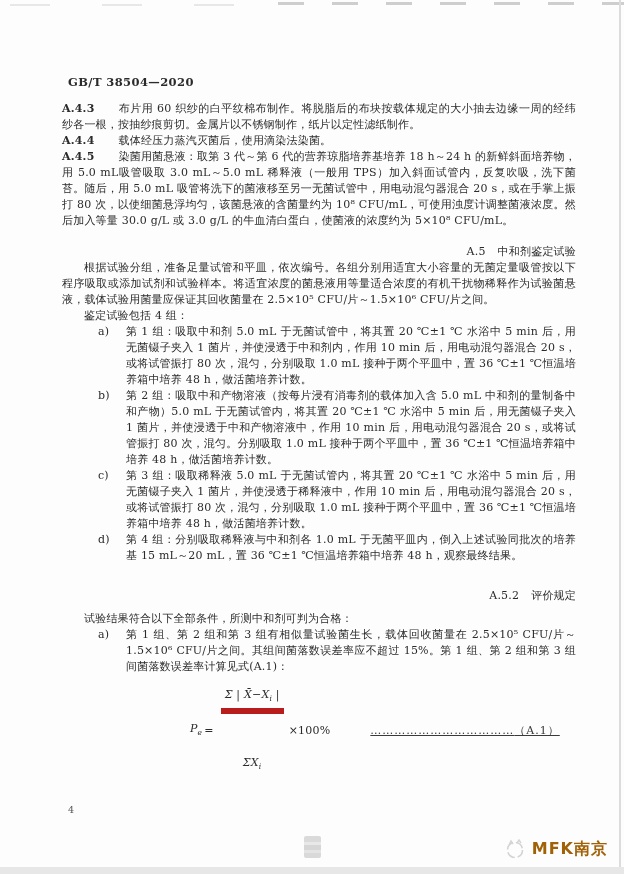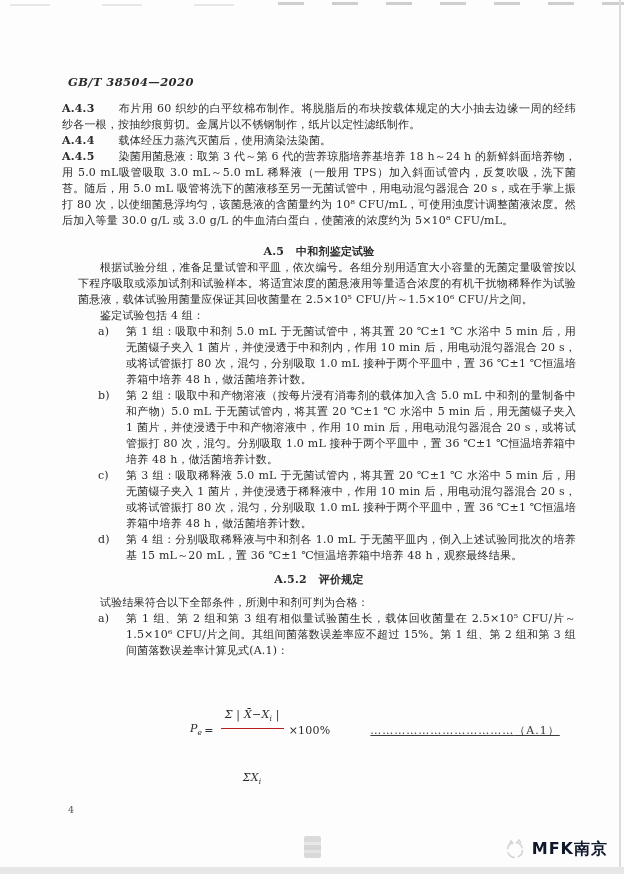--- a/index.html
+++ b/index.html
@@ -19,46 +19,46 @@
   .smudge-b{position:absolute;left:10px;top:4px;width:250px;height:2px;
     background:repeating-linear-gradient(90deg,#d9d9d9 0 40px,transparent 40px 92px);opacity:.6;}
   .edge-right{position:absolute;top:0;bottom:7px;right:3px;width:2px;background:#dcdcdc;}
   .edge-bottom{position:absolute;left:0;right:0;bottom:0;height:7px;background:#e7e7e7;}
   
   .content{
     position:absolute;left:62px;right:48px;top:74px;
     font-size:11px;line-height:16px;text-align:justify;
     letter-spacing:.2px;
   }
-  .doc-header{font-weight:bold;font-size:11.5px;margin:0 0 11px 6px;letter-spacing:.4px;text-align:left;font-style:italic;}
+  .doc-header{font-weight:bold;font-size:11.5px;margin:0 0 11px 6px;letter-spacing:.4px;text-align:left;}
   p{margin:0;}
   .clause .num{font-weight:bold;margin-right:24px;white-space:nowrap;}
-  .heading{font-weight:bold;text-align:center;}
+  .heading{font-weight:normal;text-align:right;}
   .heading .num{margin-right:12px;}
   .h-a5{margin-top:15px;}
   .h-a51{margin-top:14px;margin-bottom:7px;}
-  .h-a52{margin-top:8px;margin-bottom:7px;}
-  .indent{text-indent:2em;margin-left:16px;}
+  .h-a52{margin-top:24px;margin-bottom:7px;}
+  .indent{text-indent:2em;}
   .item{position:relative;padding-left:64px;}
   .item .label{position:absolute;left:36px;top:0;}
   
   .formula-row{display:flex;align-items:center;margin:12px 0 0 128px;font-size:11px;}
   .fvar{font-style:italic;}
   .formula-row sub{font-size:7.5px;}
   .frac{display:inline-flex;flex-direction:column;text-align:center;margin:0 5px;vertical-align:middle;}
-  .frac .fnum{border-bottom:1px solid #b91c1c;padding:0 4px 1px;margin-top:36px;}
+  .frac .fnum{border-bottom:6px solid #b91c1c;padding:0 4px 1px;}
   .frac .fden{padding-top:1px;margin-top:40px;}
   .eq{margin:0 2px;}
   .leader-ref{margin-left:40px;color:#3a3a3a;letter-spacing:1px;white-space:nowrap;text-decoration:underline;}
   
   .page-number{position:absolute;left:68px;top:804px;font-size:9.5px;color:#555;}
   .center-artifact{position:absolute;left:304px;top:836px;width:17px;height:22px;border-radius:2px;
     background:linear-gradient(#dadada 0 6px,#e8e8e8 6px 9px,#d6d6d6 9px 14px,#e4e4e4 14px 17px,#d9d9d9 17px 22px);}
   .watermark{position:absolute;right:16px;top:838px;display:flex;align-items:center;gap:6px;
-    color:#0f172a;font-family:"DejaVu Sans","Liberation Sans",sans-serif;
+    color:#a16207;font-family:"DejaVu Sans","Liberation Sans",sans-serif;
     font-size:16px;font-weight:bold;letter-spacing:1px;}
   .wm-logo{width:22px;height:22px;flex:0 0 auto;}
 </style>
 </head>
 <body>
 
 <div class="page">
 
   <div class="smudge-a"></div>
   <div class="smudge-b"></div>

